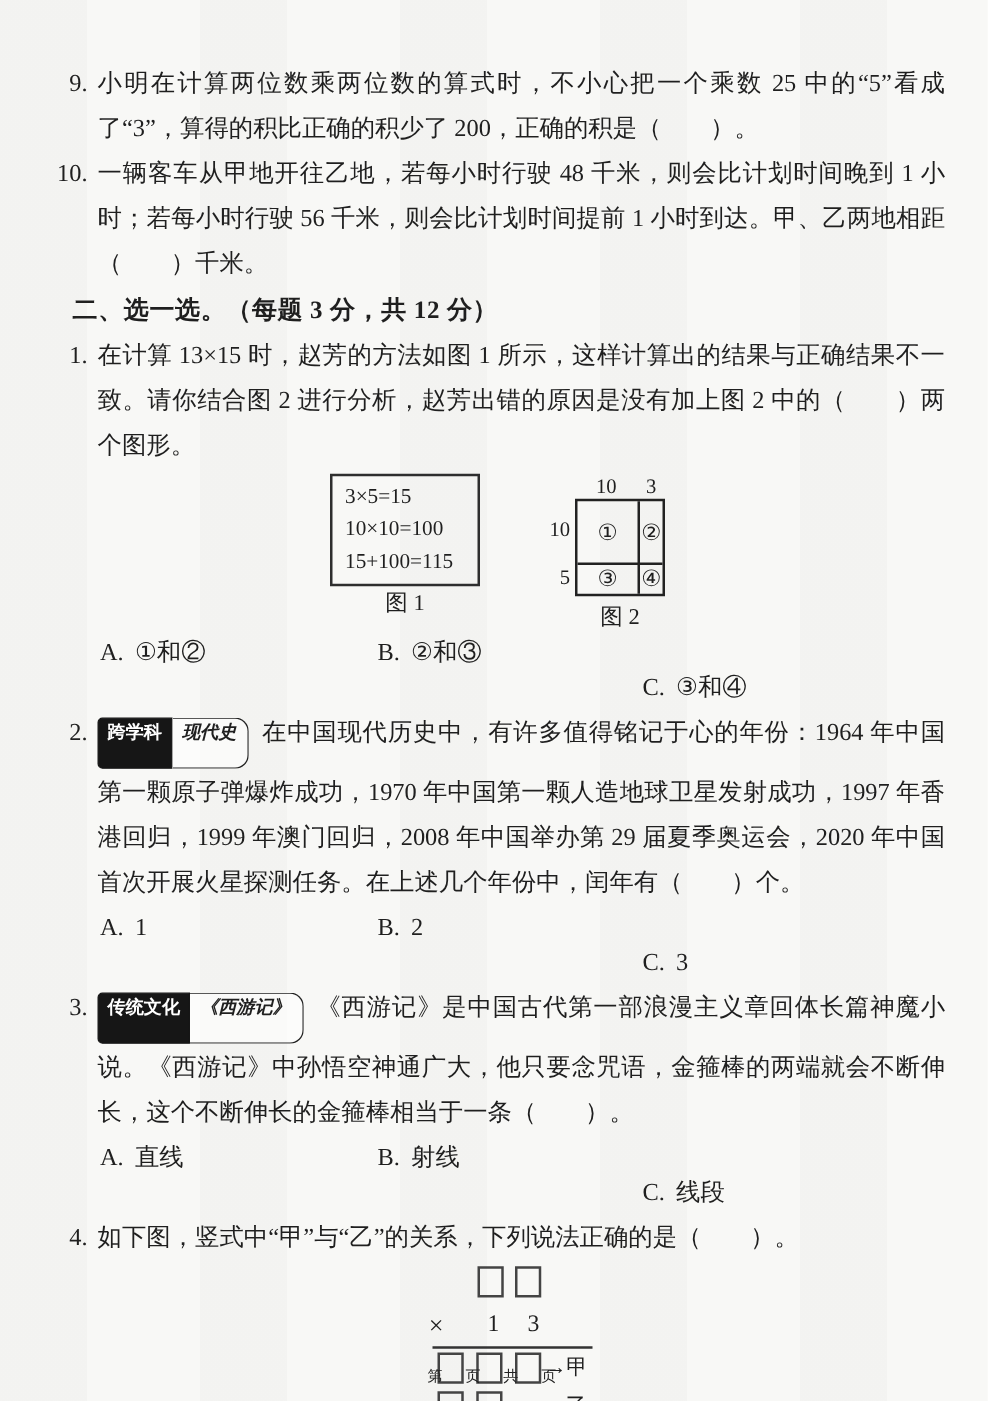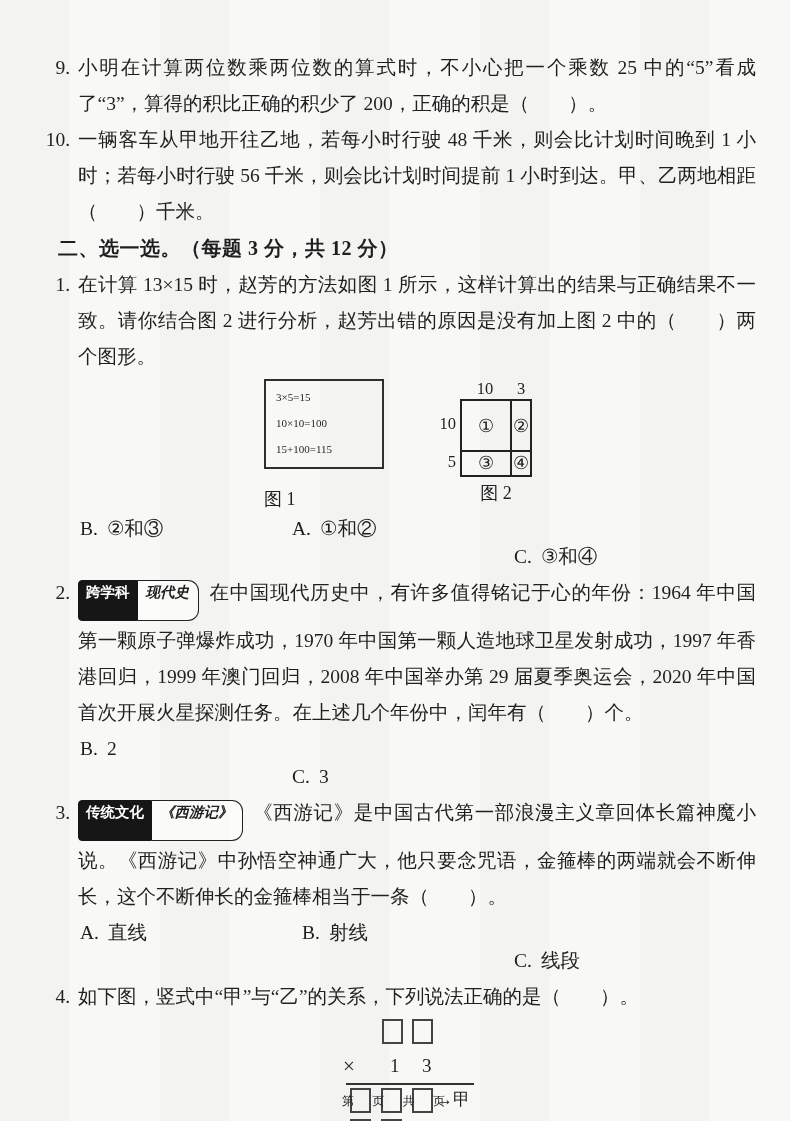--- a/index.html
+++ b/index.html
@@ -26,22 +26,22 @@
   .badge { display:inline-flex; align-items:stretch; margin-right:10px; position:relative; top:-2px;
            font-size:14.5px; line-height:19px; white-space:nowrap; }
   .badge-tag { background:#161616; color:#ffffff; font-weight:bold; padding:2px 7px 18px;
                border:1.5px solid #161616; border-radius:4px 0 0 4px; }
   .badge-sub { border:1.5px solid #222; border-left:none; font-weight:bold; font-style:italic;
                padding:2px 9px 3px 8px; border-radius:0 11px 11px 0; background:rgba(255,255,255,.55); }
 
   
   .figures { display:flex; justify-content:center; align-items:flex-start; gap:56px; margin-top:4px; }
   .fig1-box { width:120px; box-sizing:border-box; border:2px solid #2e2e2e;
-              padding:3px 10px 5px; font-size:11px; line-height:26px; }
-  .fig-caption { text-align:left; font-size:18px; line-height:24px; margin-top:18px; }
+              padding:3px 10px 5px; font-size:17px; line-height:26px; }
+  .fig-caption { text-align:center; font-size:18px; line-height:24px; margin-top:1px; }
   .fig2 { font-size:16.5px; }
   .f2top { display:flex; margin-left:20px; height:20px; line-height:20px; }
   .f2top .cl1 { width:50px; text-align:center; }
   .f2top .cl2 { width:22px; text-align:center; }
   .f2mid { display:flex; }
   .f2rows { width:20px; display:flex; flex-direction:column; }
   .f2rows .rl1 { height:50px; display:flex; align-items:center; justify-content:flex-end; padding-right:4px; }
   .f2rows .rl2 { height:26px; display:flex; align-items:center; justify-content:flex-end; padding-right:4px; }
   .f2grid { position:relative; width:72px; height:78px; border:2px solid #222; box-sizing:border-box; }
   .f2vdiv { position:absolute; left:48px; top:0; bottom:0; border-left:2px solid #222; }
@@ -115,33 +115,34 @@
             <span class="f2cell" style="left:59px; top:25px;">②</span>
             <span class="f2cell" style="left:24px; top:62px;">③</span>
             <span class="f2cell" style="left:59px; top:62px;">④</span>
           </div>
         </div>
         <div class="f2cap">图 2</div>
       </div>
     </div>
 
     <div class="opts">
+      <span class="opt opt1"><span class="ol">A.</span><span>①和②</span></span>
       <span class="opt opt2"><span class="ol">B.</span><span>②和③</span></span>
-      <span class="opt opt1"><span class="ol">A.</span><span>①和②</span></span>
       <span class="opt opt3"><span class="ol">C.</span><span>③和④</span></span>
     </div>
 
     <div class="q">
       <div class="q-num">2.</div>
       <div class="q-body"><span class="badge">
             <span class="badge-tag">跨学科</span>
             <span class="badge-sub">现代史</span>
           </span><span>在中国现代历史中，有许多值得铭记于心的年份：1964 年中国第一颗原子弹爆炸成功，1970 年中国第一颗人造地球卫星发射成功，1997 年香港回归，1999 年澳门回归，2008 年中国举办第 29 届夏季奥运会，2020 年中国首次开展火星探测任务。在上述几个年份中，闰年有（　　）个。</span></div>
     </div>
     <div class="opts">
+      <span class="opt opt1"><span class="ol">A.</span><span>1</span></span>
       <span class="opt opt2"><span class="ol">B.</span><span>2</span></span>
       <span class="opt opt3"><span class="ol">C.</span><span>3</span></span>
     </div>
 
     <div class="q">
       <div class="q-num">3.</div>
       <div class="q-body"><span class="badge">
             <span class="badge-tag">传统文化</span>
             <span class="badge-sub">《西游记》</span>
           </span><span>《西游记》是中国古代第一部浪漫主义章回体长篇神魔小说。《西游记》中孙悟空神通广大，他只要念咒语，金箍棒的两端就会不断伸长，这个不断伸长的金箍棒相当于一条（　　）。</span></div>

